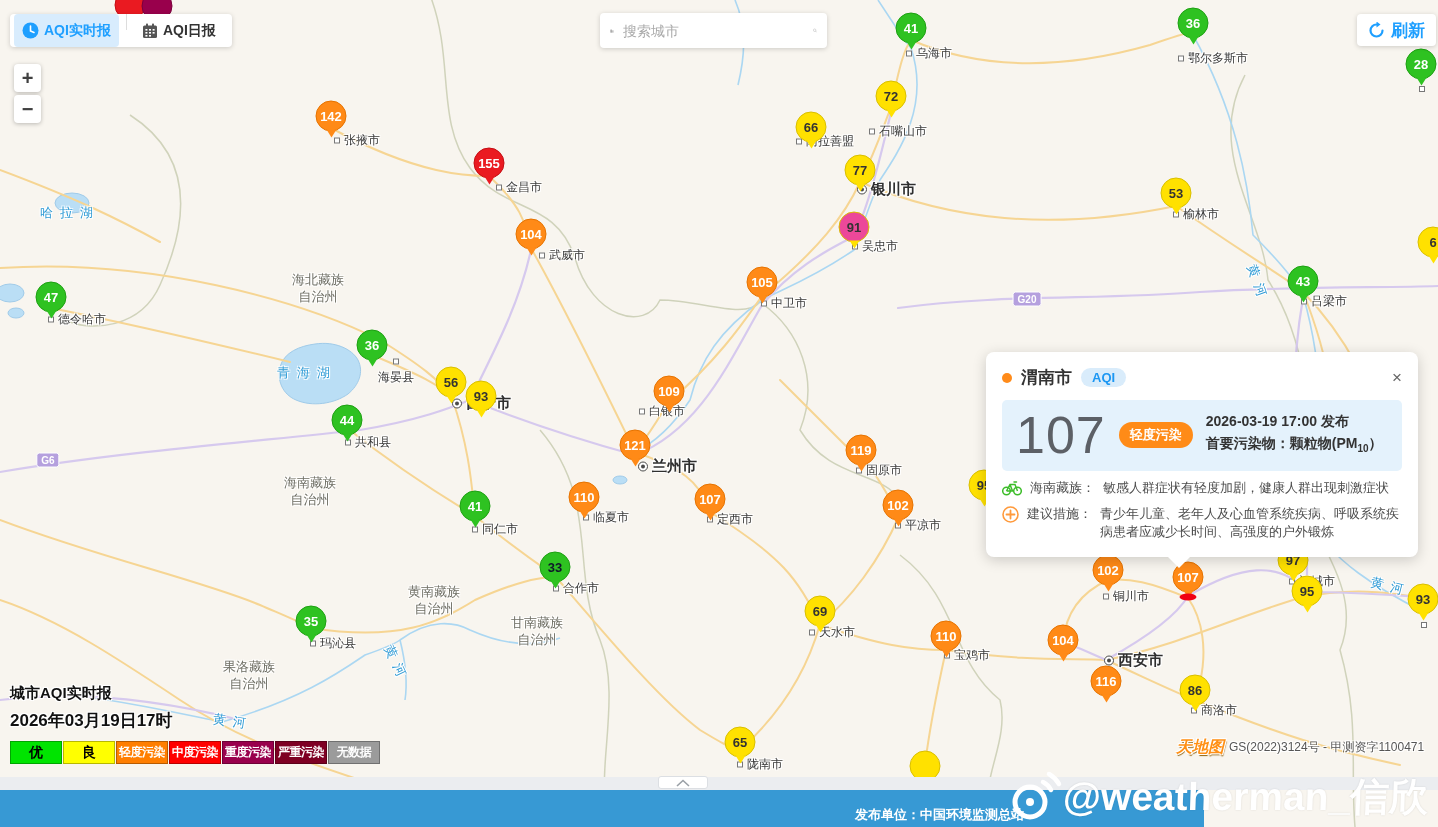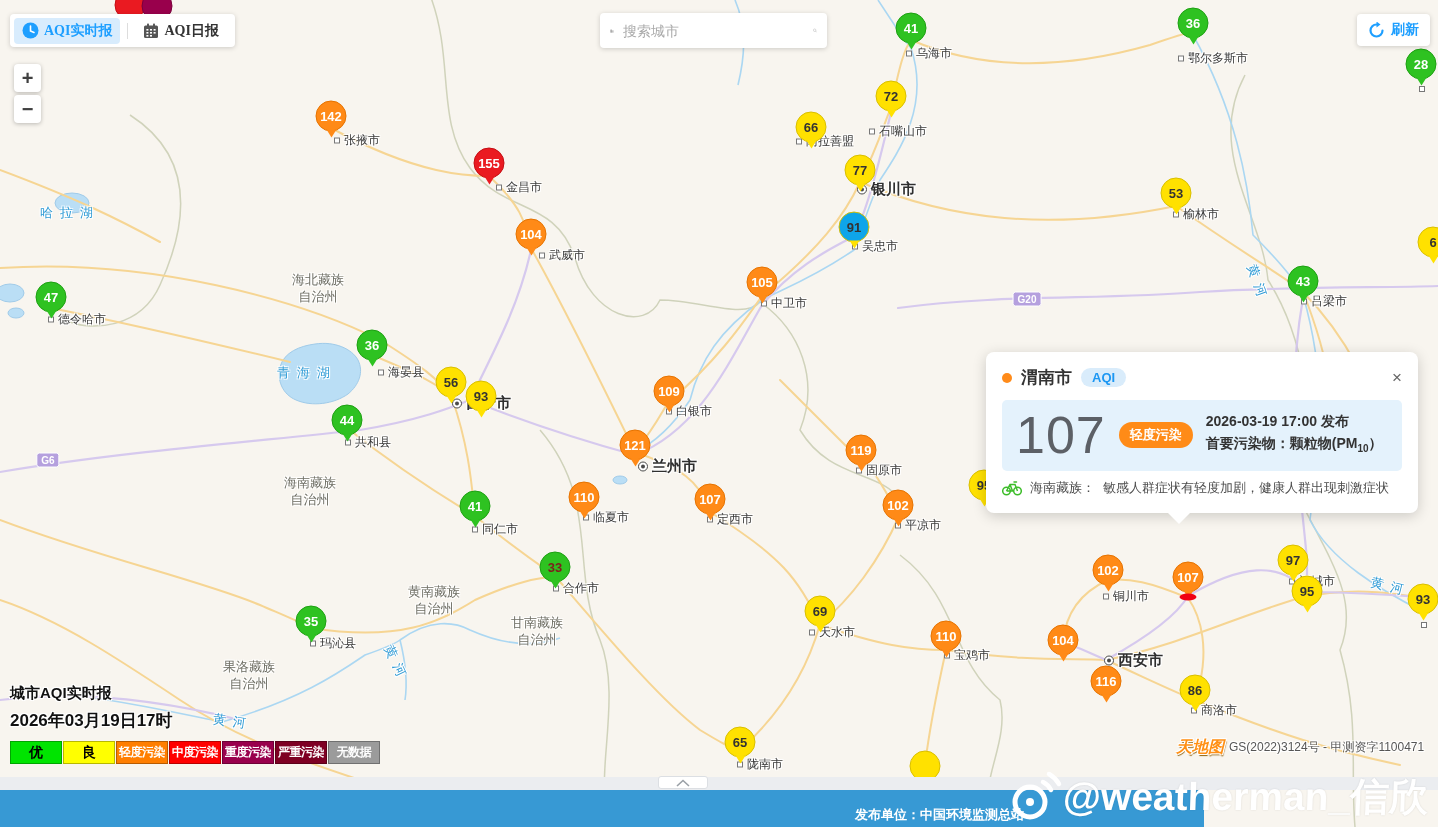--- a/index.html
+++ b/index.html
@@ -21,28 +21,28 @@
   .capital-icon { flex:0 0 auto; position:relative; width:10px; height:10px; border:1.5px solid #4a4a4a; border-radius:50%; background:#fff; }
   .capital-icon::after { content:""; position:absolute; inset:2px; background:#4a4a4a; border-radius:50%; }
 
   
   .marker { position:absolute; width:31px; height:31px; border-radius:50%; border:1.5px solid; transform:translate(-50%,-50%); display:flex; align-items:center; justify-content:center; font-size:13px; font-weight:bold; cursor:pointer; }
   .marker .tail { position:absolute; top:28px; left:50%; transform:translateX(-50%); width:0; height:0; border:5px solid transparent; border-bottom:0; border-top-width:8px; }
   .sel-ind { position:absolute; width:17px; height:7px; border-radius:50%; background:#f00013; transform:translate(-50%,-50%); z-index:18; }
 
   
   .card { position:absolute; background:#fff; border-radius:4px; box-shadow:0 1px 5px rgba(0,0,0,.18); z-index:50; }
-  #tabbar { left:10px; top:14px; height:33px; display:flex; align-items:center; padding:0 8px 0 4px;font-family:Liberation Serif, serif; }
+  #tabbar { left:10px; top:14px; height:33px; display:flex; padding:0 8px 0 4px; }
   .tab { display:flex; align-items:center; gap:5px; padding:4px 8px; border-radius:4px; font-size:14px; font-weight:bold; color:#333; cursor:pointer; }
   .tab.active { background:#d8ecfd; color:#1e9fff; }
   .tab-divider { width:1px; height:16px; background:#ddd; margin:0 7px; }
   #searchbox { left:600px; top:13px; width:227px; height:35px; display:flex; align-items:center; padding:0 10px; gap:9px; }
   #searchbox input { flex:1; border:none; outline:none; font-size:14px; color:#333; font-family:inherit; }
   #searchbox input::placeholder { color:#a9a9a9; }
-  #refresh { left:1357px; top:14px; height:32px; display:flex; align-items:center; gap:6px; padding:0 11px; color:#1e9fff; font-size:14px; font-weight:bold; cursor:pointer; }
+  #refresh { left:1357px; top:14px; height:32px; display:flex; align-items:center; gap:6px; padding:0 11px; color:#1e9fff; font-size:17px; font-weight:bold; cursor:pointer; }
   .zoom-btn { position:absolute; left:14px; width:27px; height:28px; background:#fff; border-radius:4px; box-shadow:0 1px 4px rgba(0,0,0,.25); z-index:50; font-size:20px; font-weight:bold; color:#404040; display:flex; align-items:center; justify-content:center; cursor:pointer; line-height:1; }
 
   
   #popup { position:absolute; left:986px; top:352px; width:432px; background:#fff; border-radius:8px; box-shadow:0 3px 14px rgba(0,0,0,.18); z-index:40; padding:14px 16px 16px; }
   #popup .ptail { position:absolute; top:100%; left:182px; width:0; height:0; border:11px solid transparent; border-bottom:0; border-top:11px solid #fff; }
   .pop-head { display:flex; align-items:center; gap:9px; }
   .pop-dot { width:10px; height:10px; border-radius:50%; background:#ff8b1a; }
   .pop-city { font-size:17px; font-weight:bold; color:#333; }
   .pop-badge { background:#d9ecfb; color:#1c97f3; font-size:13px; font-weight:bold; padding:2px 11px; border-radius:11px; }
   .pop-close { margin-left:auto; color:#666; font-size:17px; line-height:1; cursor:pointer; }
@@ -179,21 +179,21 @@
         <span>武威市</span>
       </div>
       <div class="city-label" style="left: 761px; top: 303px;">
         <span class="city-square"></span>
         <span>中卫市</span>
       </div>
       <div class="city-label" style="left: 48px; top: 319px;">
         <span class="city-square"></span>
         <span>德令哈市</span>
       </div>
-      <div class="city-label" style="left: 378px; top: 372px;">
+      <div class="city-label" style="left: 378px; top: 372px; flex-direction: column;">
         <span class="city-square"></span>
         <span>海晏县</span>
       </div>
       <div class="city-label capital" style="left: 452px; top: 403px;">
         <span class="capital-icon"></span>
         <span>西宁市</span>
       </div>
       <div class="city-label" style="left: 345px; top: 442px;">
         <span class="city-square"></span>
         <span>共和县</span>
@@ -207,21 +207,21 @@
         <span>临夏市</span>
       </div>
       <div class="city-label" style="left: 553px; top: 588px;">
         <span class="city-square"></span>
         <span>合作市</span>
       </div>
       <div class="city-label capital" style="left: 638px; top: 466px;">
         <span class="capital-icon"></span>
         <span>兰州市</span>
       </div>
-      <div class="city-label" style="left: 666px; top: 411px; text-align: right;">
+      <div class="city-label" style="left: 639px; top: 411px; text-align: right;">
         <span class="city-square"></span>
         <span>白银市</span>
       </div>
       <div class="city-label" style="left: 707px; top: 519px;">
         <span class="city-square"></span>
         <span>定西市</span>
       </div>
       <div class="city-label" style="left: 310px; top: 643px;">
         <span class="city-square"></span>
         <span>玛沁县</span>
@@ -309,30 +309,30 @@
       <div class="marker" style="left: 489px; top: 163px; background: rgb(234, 26, 33); border-color: rgb(196, 13, 19); color: rgb(255, 255, 255);">155<span class="tail" style="border-top-color: rgb(234, 26, 33);"></span></div>
       <div class="marker" style="left: 531px; top: 234px; background: rgb(255, 138, 23); border-color: rgb(230, 115, 0); color: rgb(255, 255, 255);">104<span class="tail" style="border-top-color: rgb(255, 138, 23);"></span></div>
       <div class="marker" style="left: 762px; top: 282px; background: rgb(255, 138, 23); border-color: rgb(230, 115, 0); color: rgb(255, 255, 255);">105<span class="tail" style="border-top-color: rgb(255, 138, 23);"></span></div>
       <div class="marker" style="left: 51px; top: 297px; background: rgb(46, 194, 33); border-color: rgb(29, 160, 18); color: rgb(255, 255, 255);">47<span class="tail" style="border-top-color: rgb(46, 194, 33);"></span></div>
       <div class="marker" style="left: 372px; top: 345px; background: rgb(46, 194, 33); border-color: rgb(29, 160, 18); color: rgb(255, 255, 255);">36<span class="tail" style="border-top-color: rgb(46, 194, 33);"></span></div>
       <div class="marker" style="left: 451px; top: 382px; background: rgb(255, 225, 0); border-color: rgb(217, 191, 0); color: rgb(51, 51, 51);">56<span class="tail" style="border-top-color: rgb(255, 225, 0);"></span></div>
       <div class="marker" style="left: 481px; top: 396px; background: rgb(255, 225, 0); border-color: rgb(217, 191, 0); color: rgb(51, 51, 51);">93<span class="tail" style="border-top-color: rgb(255, 225, 0);"></span></div>
       <div class="marker" style="left: 347px; top: 420px; background: rgb(46, 194, 33); border-color: rgb(29, 160, 18); color: rgb(255, 255, 255);">44<span class="tail" style="border-top-color: rgb(46, 194, 33);"></span></div>
       <div class="marker" style="left: 475px; top: 506px; background: rgb(46, 194, 33); border-color: rgb(29, 160, 18); color: rgb(255, 255, 255);">41<span class="tail" style="border-top-color: rgb(46, 194, 33);"></span></div>
       <div class="marker" style="left: 584px; top: 497px; background: rgb(255, 138, 23); border-color: rgb(230, 115, 0); color: rgb(255, 255, 255);">110<span class="tail" style="border-top-color: rgb(255, 138, 23);"></span></div>
-      <div class="marker" style="left: 555px; top: 567px; background: rgb(46, 194, 33); border-color: rgb(29, 160, 18); color: #7f1d1d;">33<span class="tail" style="border-top-color: rgb(46, 194, 33);"></span></div>
+      <div class="marker" style="left: 555px; top: 567px; background: rgb(46, 194, 33); border-color: rgb(29, 160, 18); color: #0f172a;">33<span class="tail" style="border-top-color: rgb(46, 194, 33);"></span></div>
       <div class="marker" style="left: 635px; top: 445px; background: rgb(255, 138, 23); border-color: rgb(230, 115, 0); color: rgb(255, 255, 255);">121<span class="tail" style="border-top-color: rgb(255, 138, 23);"></span></div>
       <div class="marker" style="left: 669px; top: 391px; background: rgb(255, 138, 23); border-color: rgb(230, 115, 0); color: rgb(255, 255, 255);">109<span class="tail" style="border-top-color: rgb(255, 138, 23);"></span></div>
       <div class="marker" style="left: 710px; top: 499px; background: rgb(255, 138, 23); border-color: rgb(230, 115, 0); color: rgb(255, 255, 255);">107<span class="tail" style="border-top-color: rgb(255, 138, 23);"></span></div>
       <div class="marker" style="left: 311px; top: 621px; background: rgb(46, 194, 33); border-color: rgb(29, 160, 18); color: rgb(255, 255, 255);">35<span class="tail" style="border-top-color: rgb(46, 194, 33);"></span></div>
       <div class="marker" style="left: 911px; top: 28px; background: rgb(46, 194, 33); border-color: rgb(29, 160, 18); color: rgb(255, 255, 255);">41<span class="tail" style="border-top-color: rgb(46, 194, 33);"></span></div>
       <div class="marker" style="left: 891px; top: 96px; background: rgb(255, 225, 0); border-color: rgb(217, 191, 0); color: rgb(51, 51, 51);">72<span class="tail" style="border-top-color: rgb(255, 225, 0);"></span></div>
       <div class="marker" style="left: 811px; top: 127px; background: rgb(255, 225, 0); border-color: rgb(217, 191, 0); color: rgb(51, 51, 51);">66<span class="tail" style="border-top-color: rgb(255, 225, 0);"></span></div>
       <div class="marker" style="left: 860px; top: 170px; background: rgb(255, 225, 0); border-color: rgb(217, 191, 0); color: rgb(51, 51, 51);">77<span class="tail" style="border-top-color: rgb(255, 225, 0);"></span></div>
-      <div class="marker" style="left: 854px; top: 227px; background: #0ea5e9; border-color: rgb(217, 191, 0); color: rgb(51, 51, 51);">91<span class="tail" style="border-top-color: rgb(255, 225, 0);"></span></div>
+      <div class="marker" style="left: 854px; top: 227px; background: #ec4899; border-color: rgb(217, 191, 0); color: rgb(51, 51, 51);">91<span class="tail" style="border-top-color: rgb(255, 225, 0);"></span></div>
       <div class="marker" style="left: 1193px; top: 23px; background: rgb(46, 194, 33); border-color: rgb(29, 160, 18); color: rgb(255, 255, 255);">36<span class="tail" style="border-top-color: rgb(46, 194, 33);"></span></div>
       <div class="marker" style="left: 1421px; top: 64px; background: rgb(46, 194, 33); border-color: rgb(29, 160, 18); color: rgb(255, 255, 255);">28<span class="tail" style="border-top-color: rgb(46, 194, 33);"></span></div>
       <div class="marker" style="left: 1176px; top: 193px; background: rgb(255, 225, 0); border-color: rgb(217, 191, 0); color: rgb(51, 51, 51);">53<span class="tail" style="border-top-color: rgb(255, 225, 0);"></span></div>
       <div class="marker" style="left: 1303px; top: 281px; background: rgb(46, 194, 33); border-color: rgb(29, 160, 18); color: rgb(255, 255, 255);">43<span class="tail" style="border-top-color: rgb(46, 194, 33);"></span></div>
       <div class="marker" style="left: 1433px; top: 242px; background: rgb(255, 225, 0); border-color: rgb(217, 191, 0); color: rgb(51, 51, 51);">6<span class="tail" style="border-top-color: rgb(255, 225, 0);"></span></div>
       <div class="marker" style="left: 861px; top: 450px; background: rgb(255, 138, 23); border-color: rgb(230, 115, 0); color: rgb(255, 255, 255);">119<span class="tail" style="border-top-color: rgb(255, 138, 23);"></span></div>
       <div class="marker" style="left: 898px; top: 505px; background: rgb(255, 138, 23); border-color: rgb(230, 115, 0); color: rgb(255, 255, 255);">102<span class="tail" style="border-top-color: rgb(255, 138, 23);"></span></div>
       <div class="marker" style="left: 984px; top: 485px; background: rgb(255, 225, 0); border-color: rgb(217, 191, 0); color: rgb(51, 51, 51);">95<span class="tail" style="border-top-color: rgb(255, 225, 0);"></span></div>
       <div class="marker" style="left: 820px; top: 611px; background: rgb(255, 225, 0); border-color: rgb(217, 191, 0); color: rgb(51, 51, 51);">69<span class="tail" style="border-top-color: rgb(255, 225, 0);"></span></div>
       <div class="marker" style="left: 946px; top: 636px; background: rgb(255, 138, 23); border-color: rgb(230, 115, 0); color: rgb(255, 255, 255);">110<span class="tail" style="border-top-color: rgb(255, 138, 23);"></span></div>
@@ -440,20 +440,28 @@
           <g fill="none" stroke="#3dbd2a" stroke-width="1.5">
             <circle cx="4.5" cy="11" r="3.8"></circle>
             <circle cx="15.5" cy="11" r="3.8"></circle>
             <path d="M4.5,11 L8,4.5 L13,4.5 L15.5,11 M8,4.5 L10.5,11 L4.5,11"></path>
             <path d="M12,2 L14.5,2" stroke-linecap="round"></path>
           </g>
         </svg>
       <span class="lab">海南藏族：</span>
       <span class="txt">敏感人群症状有轻度加剧，健康人群出现刺激症状</span>
     </div>
+    <div class="pop-row">
+      <svg width="17" height="17" viewBox="0 0 17 17">
+          <circle cx="8.5" cy="8.5" r="7.5" fill="none" stroke="#ff9a3c" stroke-width="1.6"></circle>
+          <path d="M8.5,4.5 L8.5,12.5 M4.5,8.5 L12.5,8.5" stroke="#ff9a3c" stroke-width="1.8" stroke-linecap="round"></path>
+        </svg>
+      <span class="lab">建议措施：</span>
+      <span class="txt">青少年儿童、老年人及心血管系统疾病、呼吸系统疾病患者应减少长时间、高强度的户外锻炼</span>
+    </div>
     <div class="ptail"></div>
   </div>
 
   <div id="aqi-overlay">
     <div class="t1 halo">城市AQI实时报</div>
     <div class="t2 halo">2026年03月19日17时</div>
     <div id="legend">
         <div class="lg-item single" style="background: rgb(0, 228, 0); color: rgb(0, 0, 0);">优</div>
         <div class="lg-item single" style="background: rgb(255, 255, 0); color: rgb(0, 0, 0);">良</div>
         <div class="lg-item" style="background: rgb(255, 126, 0); color: rgb(255, 255, 255);">轻度污染</div>

